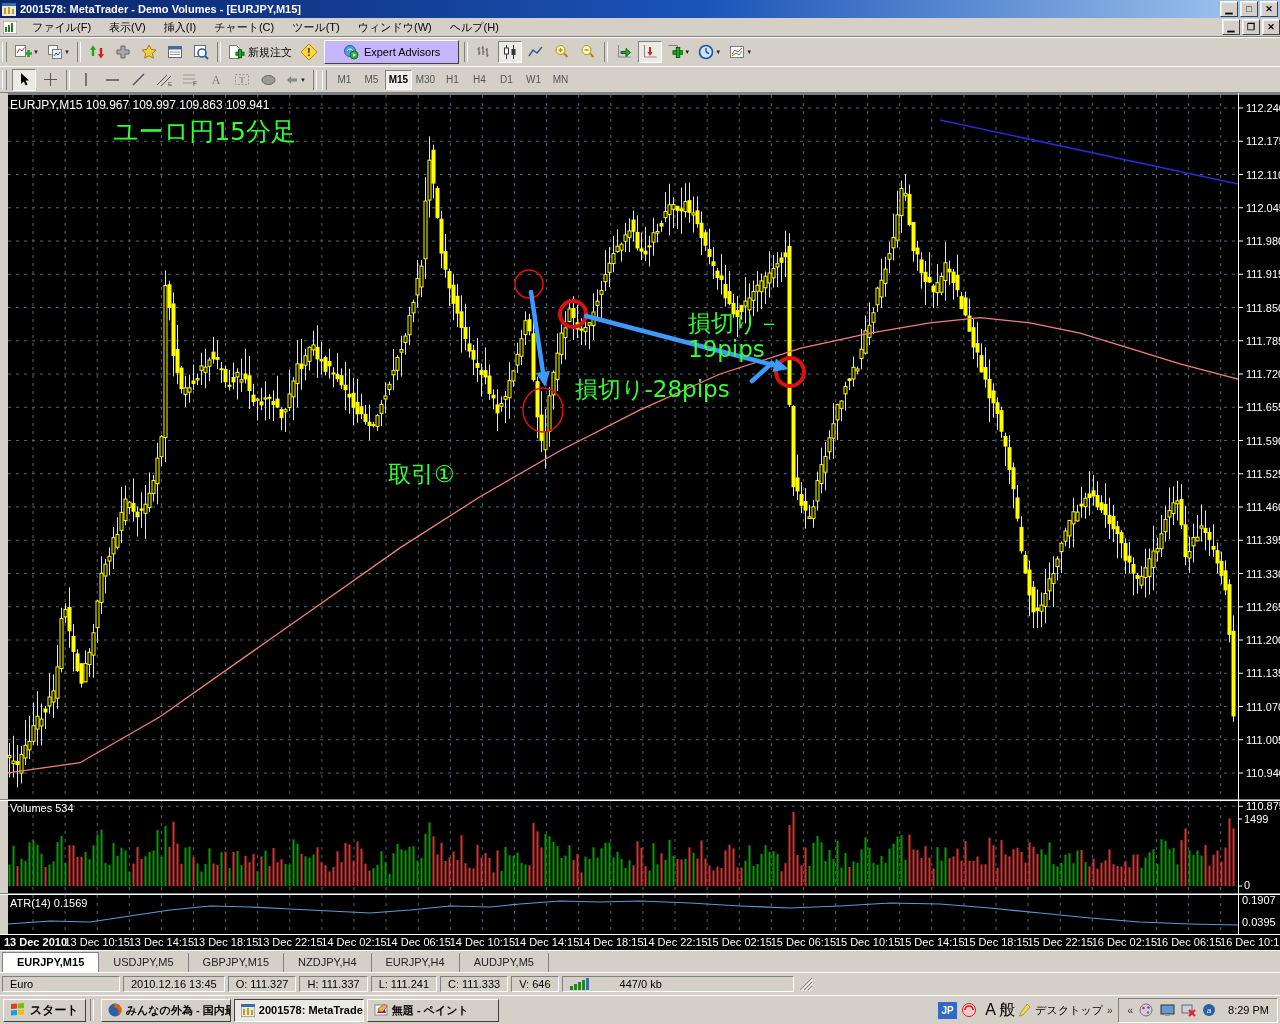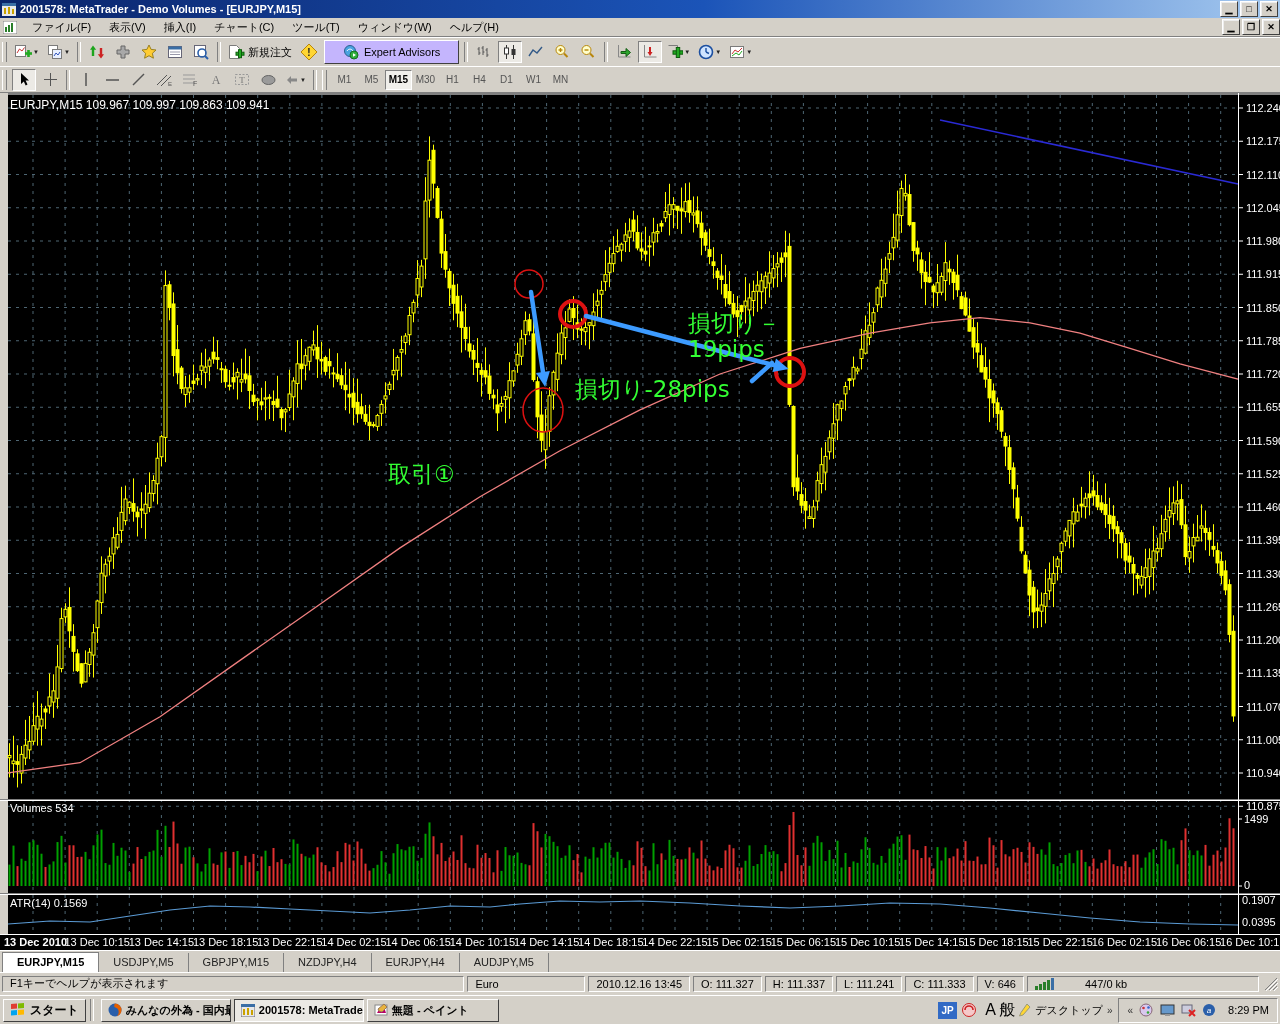--- a/index.html
+++ b/index.html
@@ -1418,36 +1418,36 @@
       <ellipse cx="790" cy="279" rx="14" ry="14" fill="none" stroke="#dd1111" stroke-width="4"></ellipse>
       <line x1="531" y1="199" x2="544" y2="286" stroke="#3d9bff" stroke-width="4.5" stroke-linecap="round"></line>
       <polygon points="545.182276280491,293.91215664636314 536.0423711890026,280.1113546798619 549.888645320138,278.0423711890026" fill="#3d9bff"></polygon>
       <line x1="586" y1="223" x2="781" y2="274" stroke="#3d9bff" stroke-width="4.5" stroke-linecap="round"></line>
       <polygon points="788.739672181449,276.0242219551482 772.4565926304774,279.0010189480132 775.9989810519867,265.4565926304774" fill="#3d9bff"></polygon>
       <line x1="752" y1="288" x2="772" y2="270" stroke="#3d9bff" stroke-width="4.5" stroke-linecap="round"></line>
     </svg>
   <span class="overlay symline">EURJPY,M15  109.967 109.997 109.863 109.941</span>
   <span class="overlay vollabel">Volumes 534</span>
   <span class="overlay atrlabel">ATR(14) 0.1569</span>
+  <span class="overlay ann ann-title">ユーロ円15分足</span>
   <span class="overlay ann ann-sl19"><span>損切り－</span><br><span>19pips</span></span>
   <span class="overlay ann ann-sl28">損切り-28pips</span>
   <span class="overlay ann ann-trade">取引①</span>
 </div>
 
 <div id="tabs">
   <span class="tab active">EURJPY,M15</span>
   <span class="tab">USDJPY,M5</span>
   <span class="tab">GBPJPY,M15</span>
   <span class="tab">NZDJPY,H4</span>
   <span class="tab">EURJPY,H4</span>
   <span class="tab">AUDJPY,M5</span>
 </div>
 
 <div id="status">
-  <span class="spanel sp-help">F1キーでヘルプが表示されます</span>
   <span class="spanel sp-euro">Euro</span>
   <span class="spanel">2010.12.16 13:45</span>
   <span class="spanel">O: 111.327</span>
   <span class="spanel">H: 111.337</span>
   <span class="spanel">L: 111.241</span>
   <span class="spanel">C: 111.333</span>
   <span class="spanel">V: 646</span>
   <span class="spanel sp-net">
     <svg width="22" height="13" viewBox="0 0 22 13">
         <rect x="0" y="9" width="3" height="4" fill="#2a7f2a"></rect>

